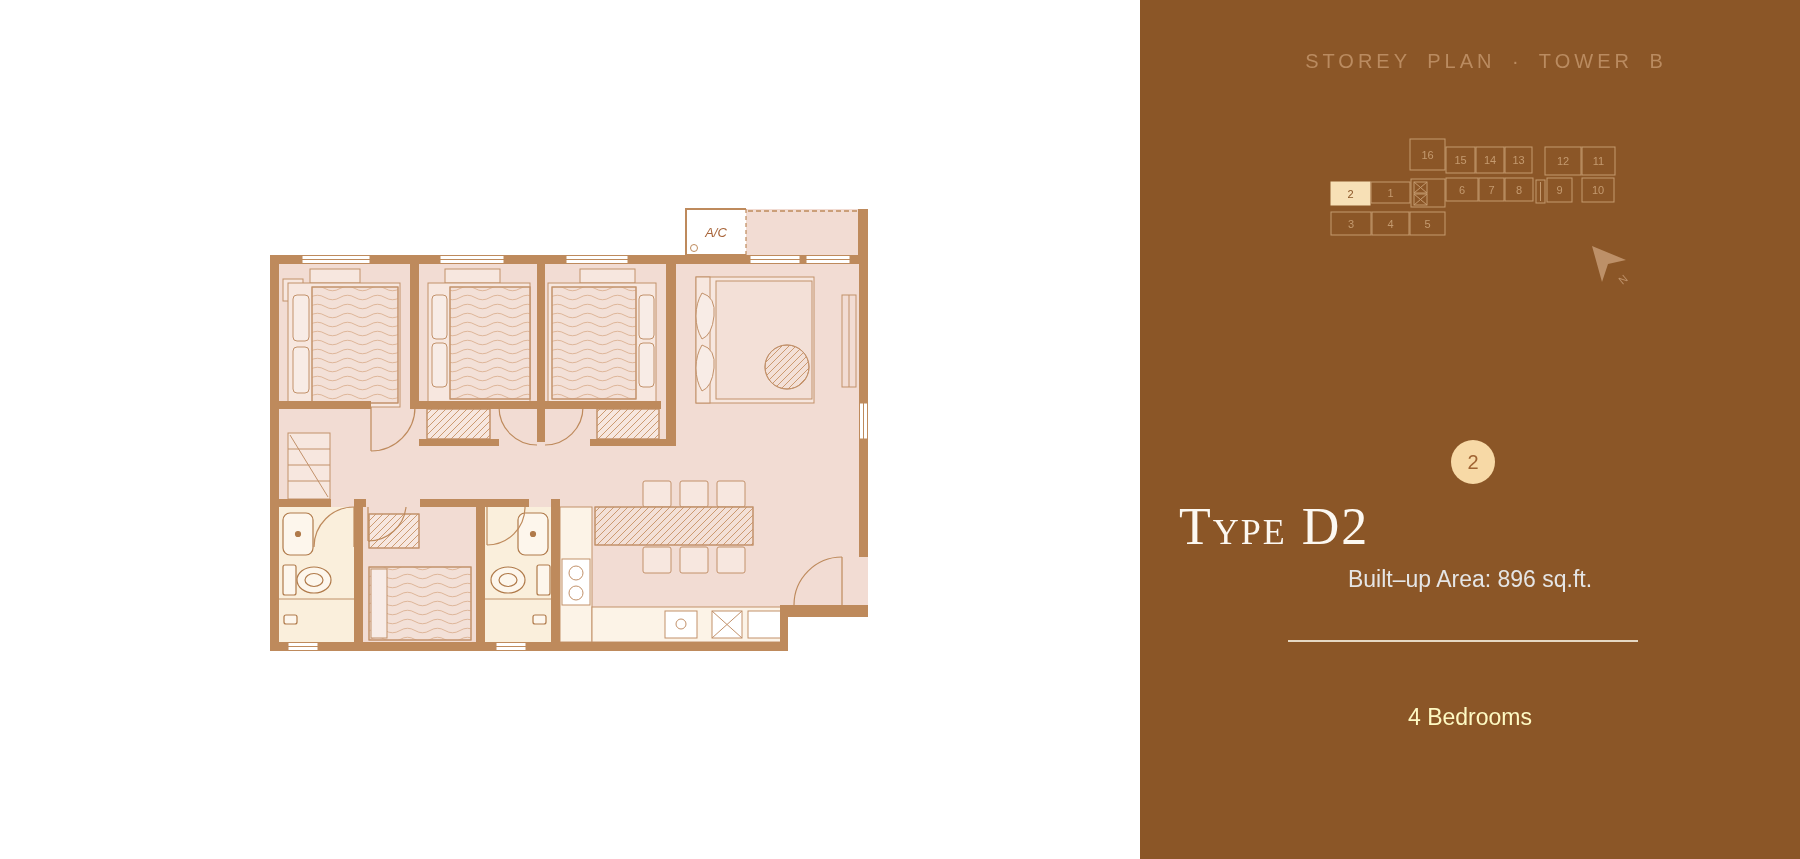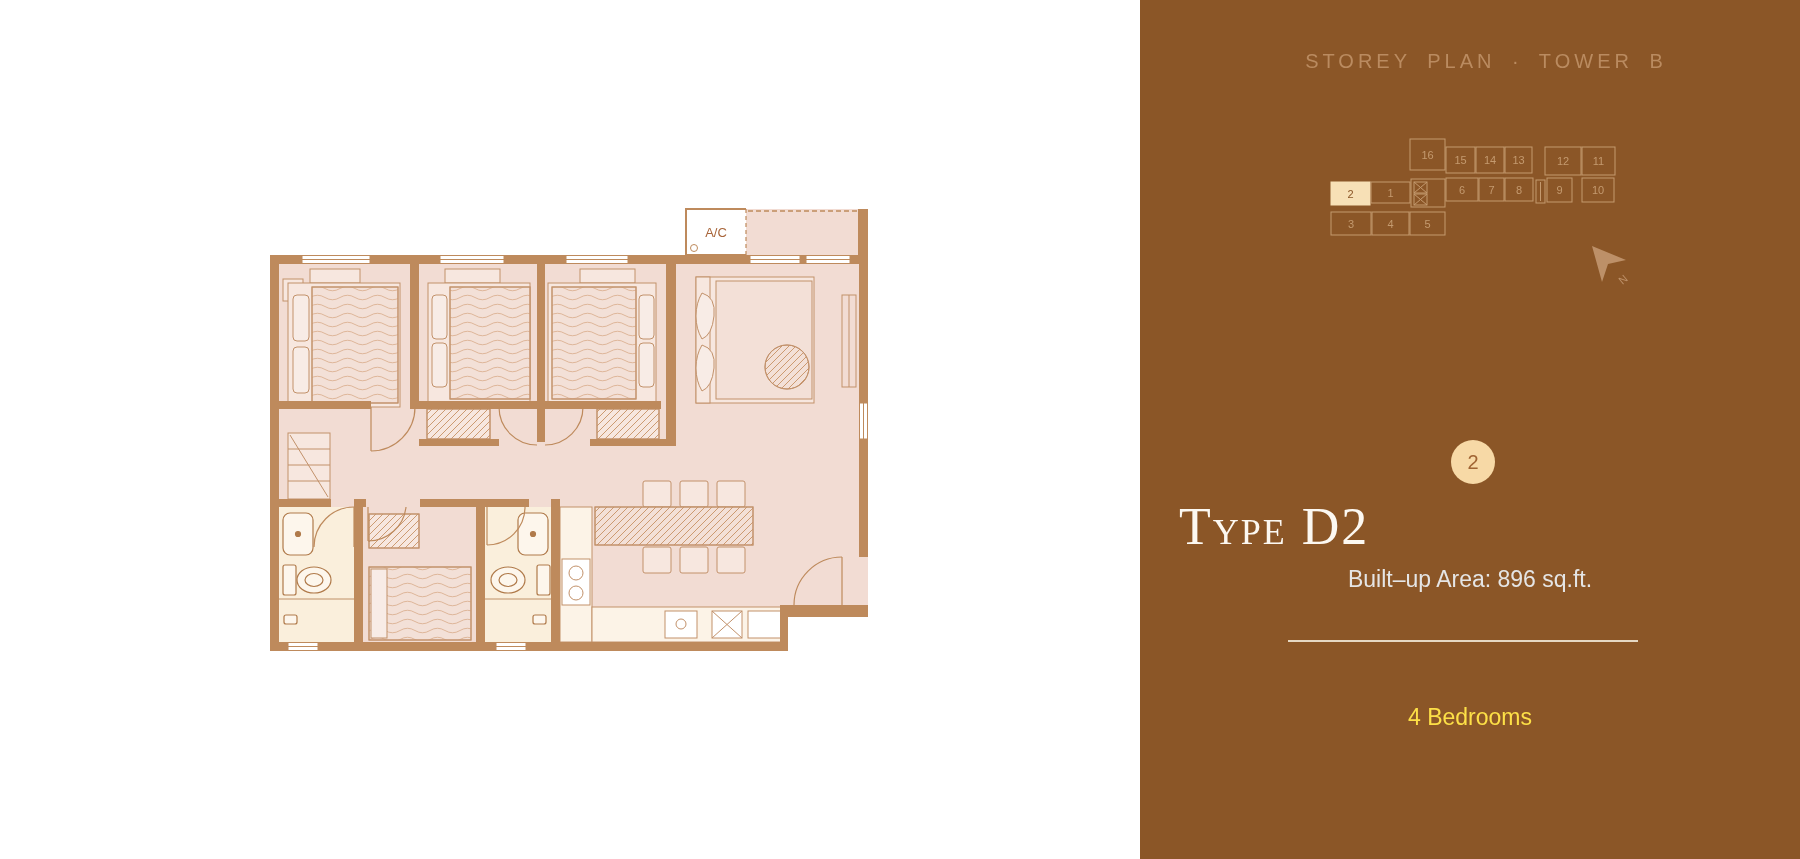--- a/index.html
+++ b/index.html
@@ -1,21 +1,21 @@
 <!DOCTYPE html>
 <html><head>
 <meta charset="utf-8">
 <style>
   html,body{margin:0;padding:0;background:#ffffff;}
   .stage{
     position:relative;width:1800px;height:859px;background:#ffffff;
     overflow:hidden;font-family:"Liberation Sans",sans-serif;
   }
   
-  .plan-wrap{position:absolute;left:250px;top:185px;width:620px;height:475px;}
+  .plan-wrap{position:absolute;left:250px;top:185px;width:620px;height:475px;font-style:italic;}
   
   .panel{position:absolute;left:1140px;top:0;width:660px;height:859px;background:#8B5627;}
   .panel-title{
     position:absolute;top:50px;left:0;width:100%;text-align:center;
     color:#BA8B60;font-size:20px;font-weight:400;letter-spacing:4px;word-spacing:7px;margin-left:16px;
   }
   .minimap{position:absolute;left:188px;top:124px;}
   .mm-box{fill:rgba(0,0,0,0);stroke:#C49A6F;stroke-width:1;}
   .mm-box.sel{fill:#F7E0B6;stroke:#F7E0B6;cursor:pointer;}
   .mm-num{fill:#C49A6F;font-size:11px;text-anchor:middle;font-family:"Liberation Sans",sans-serif;}
@@ -34,21 +34,21 @@
   .builtup{
     position:absolute;top:566px;left:0;width:100%;text-align:center;
     color:#e5e5e5;font-size:23px;font-weight:400;
   }
   .divider{
     position:absolute;top:640px;left:148px;width:350px;height:0;
     border-top:2px solid #E6D8C3;
   }
   .features{
     position:absolute;top:699px;left:0;width:100%;text-align:center;
-    color:#fde047;font-size:23px;line-height:36px;
+    color:#fef9c3;font-size:23px;line-height:36px;
   }
   
   .fp-label{font-family:"Liberation Sans",sans-serif;font-size:13px;fill:#A8653A;}
 </style>
 </head>
 <body>
 
 <div class="stage">
 
   <div class="plan-wrap">

